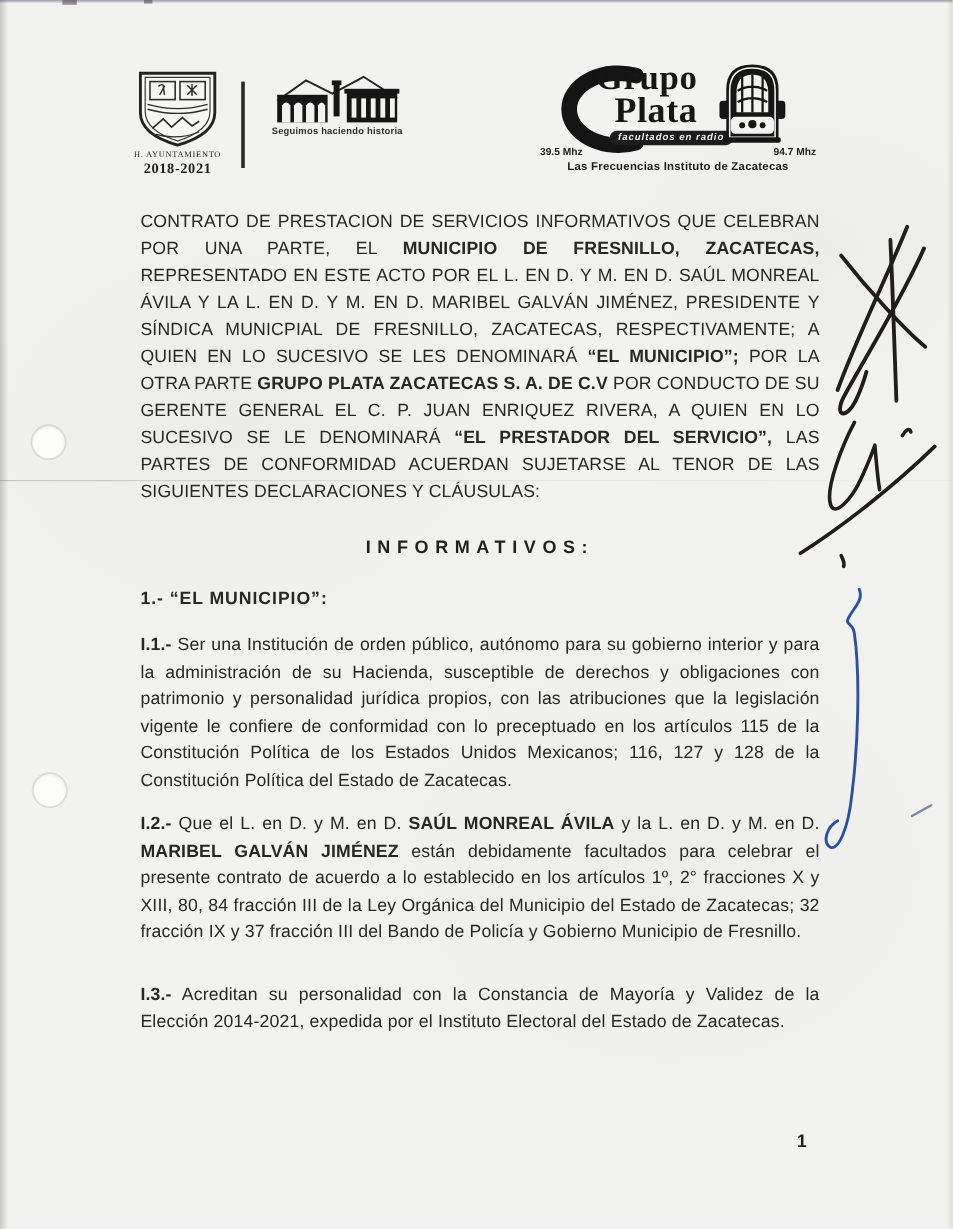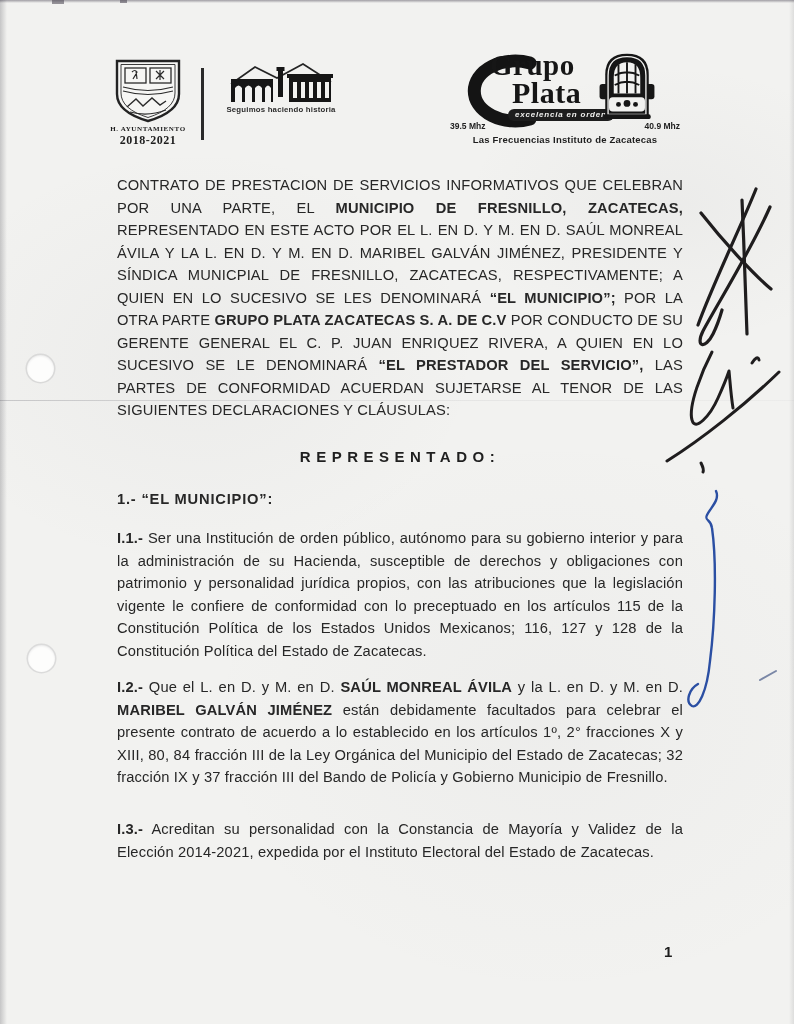--- a/index.html
+++ b/index.html
@@ -20,35 +20,35 @@
   .edge-right{position:absolute;right:0;top:0;width:5px;height:100%;background:linear-gradient(to left,rgba(40,40,50,0.10),rgba(40,40,50,0));}
   .crease{position:absolute;left:0;top:400px;width:100%;height:1px;background:linear-gradient(to right,rgba(90,90,100,0.28),rgba(90,90,100,0.10) 40%,rgba(90,90,100,0.04));}
   .hole{position:absolute;width:27px;height:27px;border-radius:50%;background:#fdfdfc;box-shadow:0 0 0 1.5px rgba(150,150,155,0.25), inset 0 1px 2px rgba(120,120,125,0.15);}
   .hole-1{left:27px;top:355px;}
   .hole-2{left:28px;top:645px;}
   .top-speck{position:absolute;background:#55505c;opacity:.6;}
 
   
   .shield-block{position:absolute;left:96px;top:58px;width:104px;text-align:center;color:#1d1d1d;}
   .shield-block svg{display:block;margin:0 auto;}
-  .shield-l1{font-family:"Liberation Serif",serif;font-size:7px;font-weight:bold;letter-spacing:.6px;margin-top:1px;}
+  .shield-l1{font-family:"Liberation Serif",serif;font-size:7px;font-weight:normal;letter-spacing:.6px;margin-top:1px;}
   .shield-l2{font-family:Liberation Serif, serif;font-size:12px;font-weight:bold;letter-spacing:.5px;}
   .logo-divider{position:absolute;left:201px;top:68px;width:2.5px;height:72px;background:#2a2a2a;}
   .fresnillo-block{position:absolute;left:208px;top:60px;width:146px;text-align:center;color:#111;}
   .fresnillo-block svg{display:block;margin:0 auto;}
   .fres-name{font-family:"Liberation Serif",serif;font-weight:bold;line-height:1;letter-spacing:1px;color:#141414;margin-top:0;}
   .fres-name .cap-f{font-size:27px;}
   .fres-name .mid{font-size:20.5px;}
   .fres-name .cap-o{font-size:28px;}
   .fres-tagline{font-size:7.8px;font-weight:bold;letter-spacing:.2px;color:#2c2c2c;margin-top:1px;}
 
   .gp-block{position:absolute;left:446px;top:50px;width:238px;height:100px;color:#161616;}
   .gp-swoosh{position:absolute;left:0;top:4px;}
   .gp-name{position:absolute;left:44px;top:2px;font-family:"Liberation Serif",serif;font-weight:bold;line-height:.92;}
-  .gp-grupo{font-size:29px;letter-spacing:.5px;}
+  .gp-grupo{font-size:29px;letter-spacing:.5px;text-align:right;}
   .gp-plata{font-size:30px;margin-left:22px;letter-spacing:.5px;}
   .gp-tagline{position:absolute;left:62px;top:59px;font-size:8px;font-style:italic;font-weight:bold;letter-spacing:.8px;color:#f1f1ef;background:#1d1d1d;border-radius:8px;padding:1px 7px 2px;}
   .gp-radio{position:absolute;left:150px;top:0;}
   .gp-freqs{position:absolute;left:0;top:71px;width:238px;display:flex;justify-content:space-between;padding:0 4px;box-sizing:border-box;font-size:8.5px;font-weight:bold;color:#222;}
   .gp-sub{position:absolute;left:0;top:84px;width:238px;text-align:center;font-size:9.5px;font-weight:bold;color:#1e1e1e;letter-spacing:.2px;}
 
   
   .para{position:absolute;left:117px;width:566px;text-align:justify;font-size:14.7px;line-height:22.5px;letter-spacing:.15px;color:#272727;}
   .para .b{font-weight:bold;}
   .p-intro{top:174px;}
@@ -117,43 +117,43 @@
   </div>
 
   <div class="gp-block">
     <svg class="gp-swoosh" width="92" height="74" viewBox="0 0 92 74">
       <path d="M84,9 A41,30 0 1,0 84,65" stroke="#141414" stroke-width="13" fill="none" stroke-linecap="round"></path>
     </svg>
     <div class="gp-name">
       <div class="gp-grupo">Grupo</div>
       <div class="gp-plata">Plata</div>
     </div>
-    <div class="gp-tagline">excelencia en orden</div>
+    <div class="gp-tagline">facultados en radio</div>
     <svg class="gp-radio" width="62" height="70" viewBox="0 0 62 74">
       <rect x="2" y="36" width="58" height="16" rx="3" fill="#161616"></rect>
       <path d="M8,70 L8,26 Q8,4 31,4 Q54,4 54,26 L54,70 Z" fill="#161616"></path>
       <path d="M11,68 L11,27 Q11,7 31,7 Q51,7 51,27 L51,68 Z" fill="none" stroke="#f2f2f0" stroke-width="1.4"></path>
       <path d="M17,46 L17,29 Q17,13 31,13 Q45,13 45,29 L45,46 Z" fill="#f2f2f0"></path>
       <path d="M22,15 L22,46 M31,13 L31,46 M40,15 L40,46 M18,27 Q31,20 44,27 M18,37 Q31,30 44,37" stroke="#161616" stroke-width="2" fill="none"></path>
       <rect x="12" y="50" width="38" height="15" rx="4" fill="#f2f2f0"></rect>
       <circle cx="22" cy="57.5" r="2.6" fill="#161616"></circle>
       <circle cx="31" cy="56.5" r="3.6" fill="#161616"></circle>
       <circle cx="40" cy="57.5" r="2.6" fill="#161616"></circle>
       <rect x="6" y="68" width="50" height="5" rx="2" fill="#161616"></rect>
     </svg>
     <div class="gp-freqs">
       <span>39.5 Mhz</span>
-      <span>40.9 Mhz</span>
+      <span>94.7 Mhz</span>
     </div>
     <div class="gp-sub">Las Frecuencias Instituto de Zacatecas</div>
   </div>
 
   <div class="para p-intro"><span>CONTRATO DE PRESTACION DE SERVICIOS INFORMATIVOS QUE CELEBRAN POR UNA PARTE, EL </span><span class="b">MUNICIPIO DE FRESNILLO, ZACATECAS,</span><span> REPRESENTADO EN ESTE ACTO POR EL L. EN D. Y M. EN D. SAÚL MONREAL ÁVILA Y LA L. EN D. Y M. EN D. MARIBEL GALVÁN JIMÉNEZ, PRESIDENTE Y SÍNDICA MUNICPIAL DE FRESNILLO, ZACATECAS, RESPECTIVAMENTE; A QUIEN EN LO SUCESIVO SE LES DENOMINARÁ </span><span class="b">“EL MUNICIPIO”;</span><span> POR LA OTRA PARTE </span><span class="b">GRUPO PLATA ZACATECAS S. A. DE C.V</span><span> POR CONDUCTO DE SU GERENTE GENERAL EL C. P. JUAN ENRIQUEZ RIVERA, A QUIEN EN LO SUCESIVO SE LE DENOMINARÁ </span><span class="b">“EL PRESTADOR DEL SERVICIO”,</span><span> LAS PARTES DE CONFORMIDAD ACUERDAN SUJETARSE AL TENOR DE LAS SIGUIENTES DECLARACIONES Y CLÁUSULAS:</span></div>
 
-  <div class="decl-heading">REPRESENTADO:</div>
+  <div class="decl-heading">INFORMATIVOS:</div>
 
   <div class="para p-heading1"><span class="b">1.- “EL MUNICIPIO”:</span></div>
 
   <div class="para p-i1"><span class="b">I.1.-</span><span> Ser una Institución de orden público, autónomo para su gobierno interior y para la administración de su Hacienda, susceptible de derechos y obligaciones con patrimonio y personalidad jurídica propios, con las atribuciones que la legislación vigente le confiere de conformidad con lo preceptuado en los artículos 115 de la Constitución Política de los Estados Unidos Mexicanos; 116, 127 y 128 de la Constitución Política del Estado de Zacatecas.</span></div>
 
   <div class="para p-i2"><span class="b">I.2.-</span><span> Que el L. en D. y M. en D. </span><span class="b">SAÚL MONREAL ÁVILA</span><span> y la L. en D. y M. en D. </span><span class="b">MARIBEL GALVÁN JIMÉNEZ</span><span> están debidamente facultados para celebrar el presente contrato de acuerdo a lo establecido en los artículos 1º, 2° fracciones X y XIII, 80, 84 fracción III de la Ley Orgánica del Municipio del Estado de Zacatecas; 32 fracción IX y 37 fracción III del Bando de Policía y Gobierno Municipio de Fresnillo.</span></div>
 
   <div class="para p-i3"><span class="b">I.3.-</span><span> Acreditan su personalidad con la Constancia de Mayoría y Validez de la Elección 2014-2021, expedida por el Instituto Electoral del Estado de Zacatecas.</span></div>
 
   <div class="page-number">1</div>

